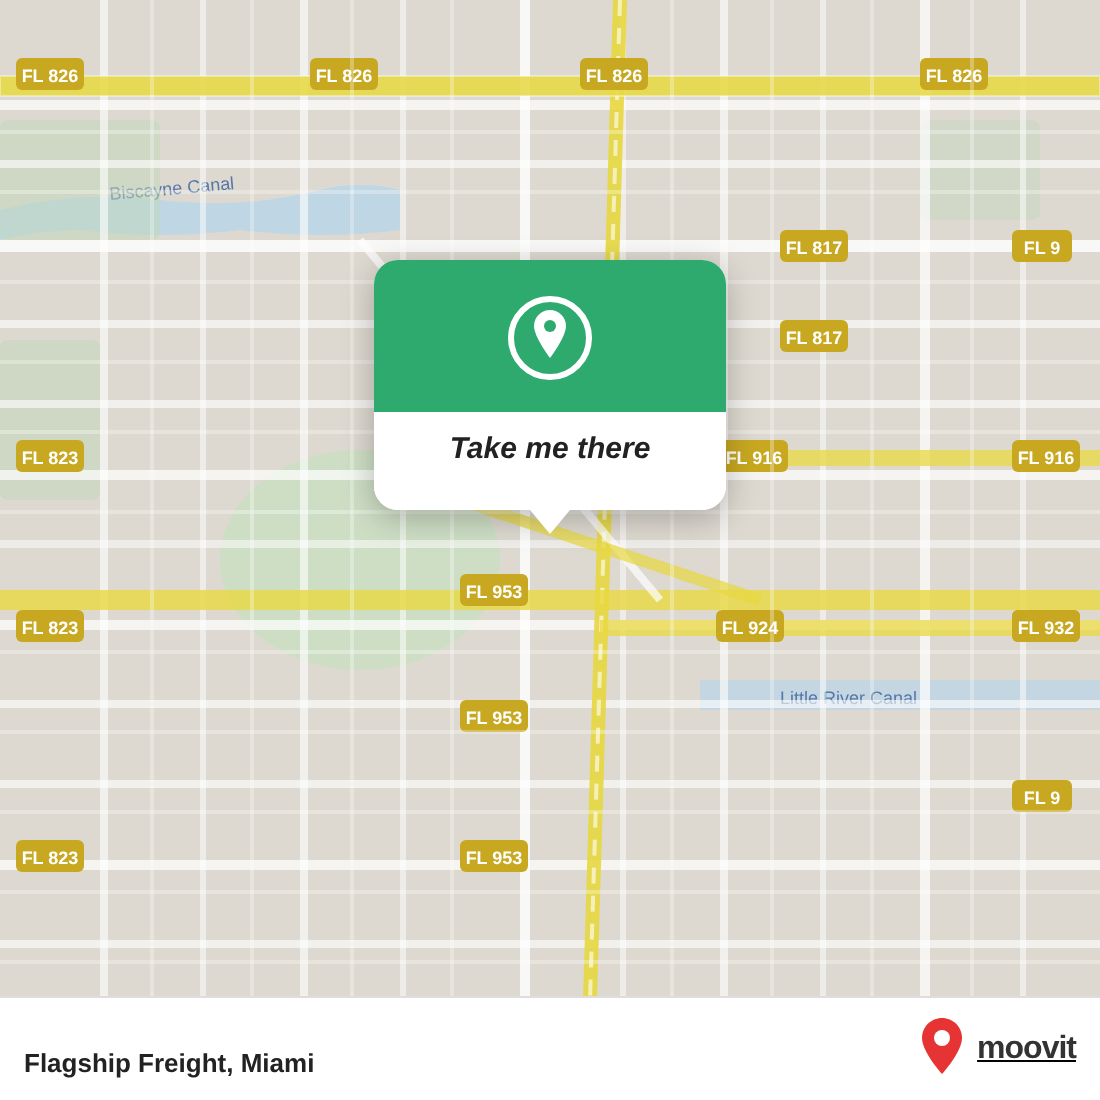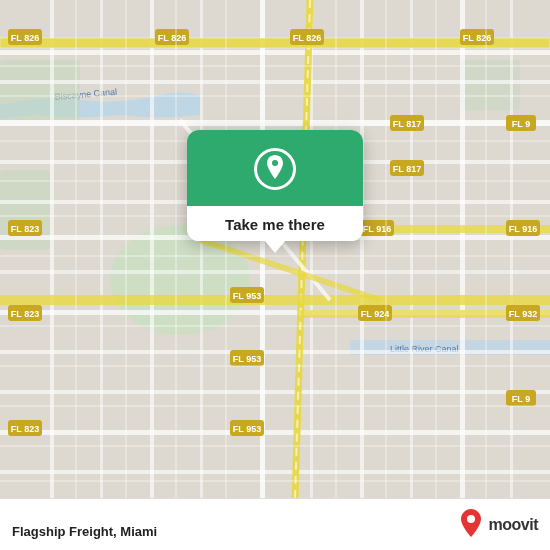--- a/index.html
+++ b/index.html
@@ -36,20 +36,21 @@
 
     #attribution {
       font-size: 11px;
       color: #555;
     }
 
     #moovit-logo {
       display: flex;
       align-items: center;
       gap: 4px;
+      text-decoration: underline;
     }
 
     #moovit-text {
       font-size: 14px;
       font-weight: bold;
       color: #333;
     }
 
     
     #popup-card {
@@ -263,21 +264,21 @@
   <div id="popup-card">
     <div id="popup-green-top">
       <div id="location-icon-circle">
 
         <svg width="24" height="28" viewBox="0 0 24 28" fill="none">
           <path d="M12 0C7.58 0 4 3.58 4 8c0 5.5 8 16 8 16s8-10.5 8-16c0-4.42-3.58-8-8-8z" fill="white"></path>
           <circle cx="12" cy="8" r="3" fill="#2eaa6e"></circle>
         </svg>
       </div>
     </div>
-    <div id="popup-label" style="cursor: pointer; background: white; color: rgb(34, 34, 34); font-weight: 600; font-size: 15px; border-radius: 0px 0px 12px 12px; padding: 10px 16px 8px; width: 100%; text-align: center;">Take me there</div>
+    <div id="popup-label" style="cursor: pointer; background: white; color: rgb(34, 34, 34); font-weight: 600; font-size: 15px; border-radius: 0px 0px 12px 12px; padding: 10px 16px 22px; width: 100%; text-align: center; font-style: italic;">Take me there</div>
     <div id="popup-tail"></div>
   </div>
 
   <div id="bottom-bar">
     <div id="bottom-left">
       <div id="location-label" style="font-size:13px;font-weight:600;color:#222;margin-top:14px;">Flagship Freight, Miami</div>
     </div>
     <div id="moovit-logo">
 
       <svg width="28" height="32" viewBox="0 0 28 32">

